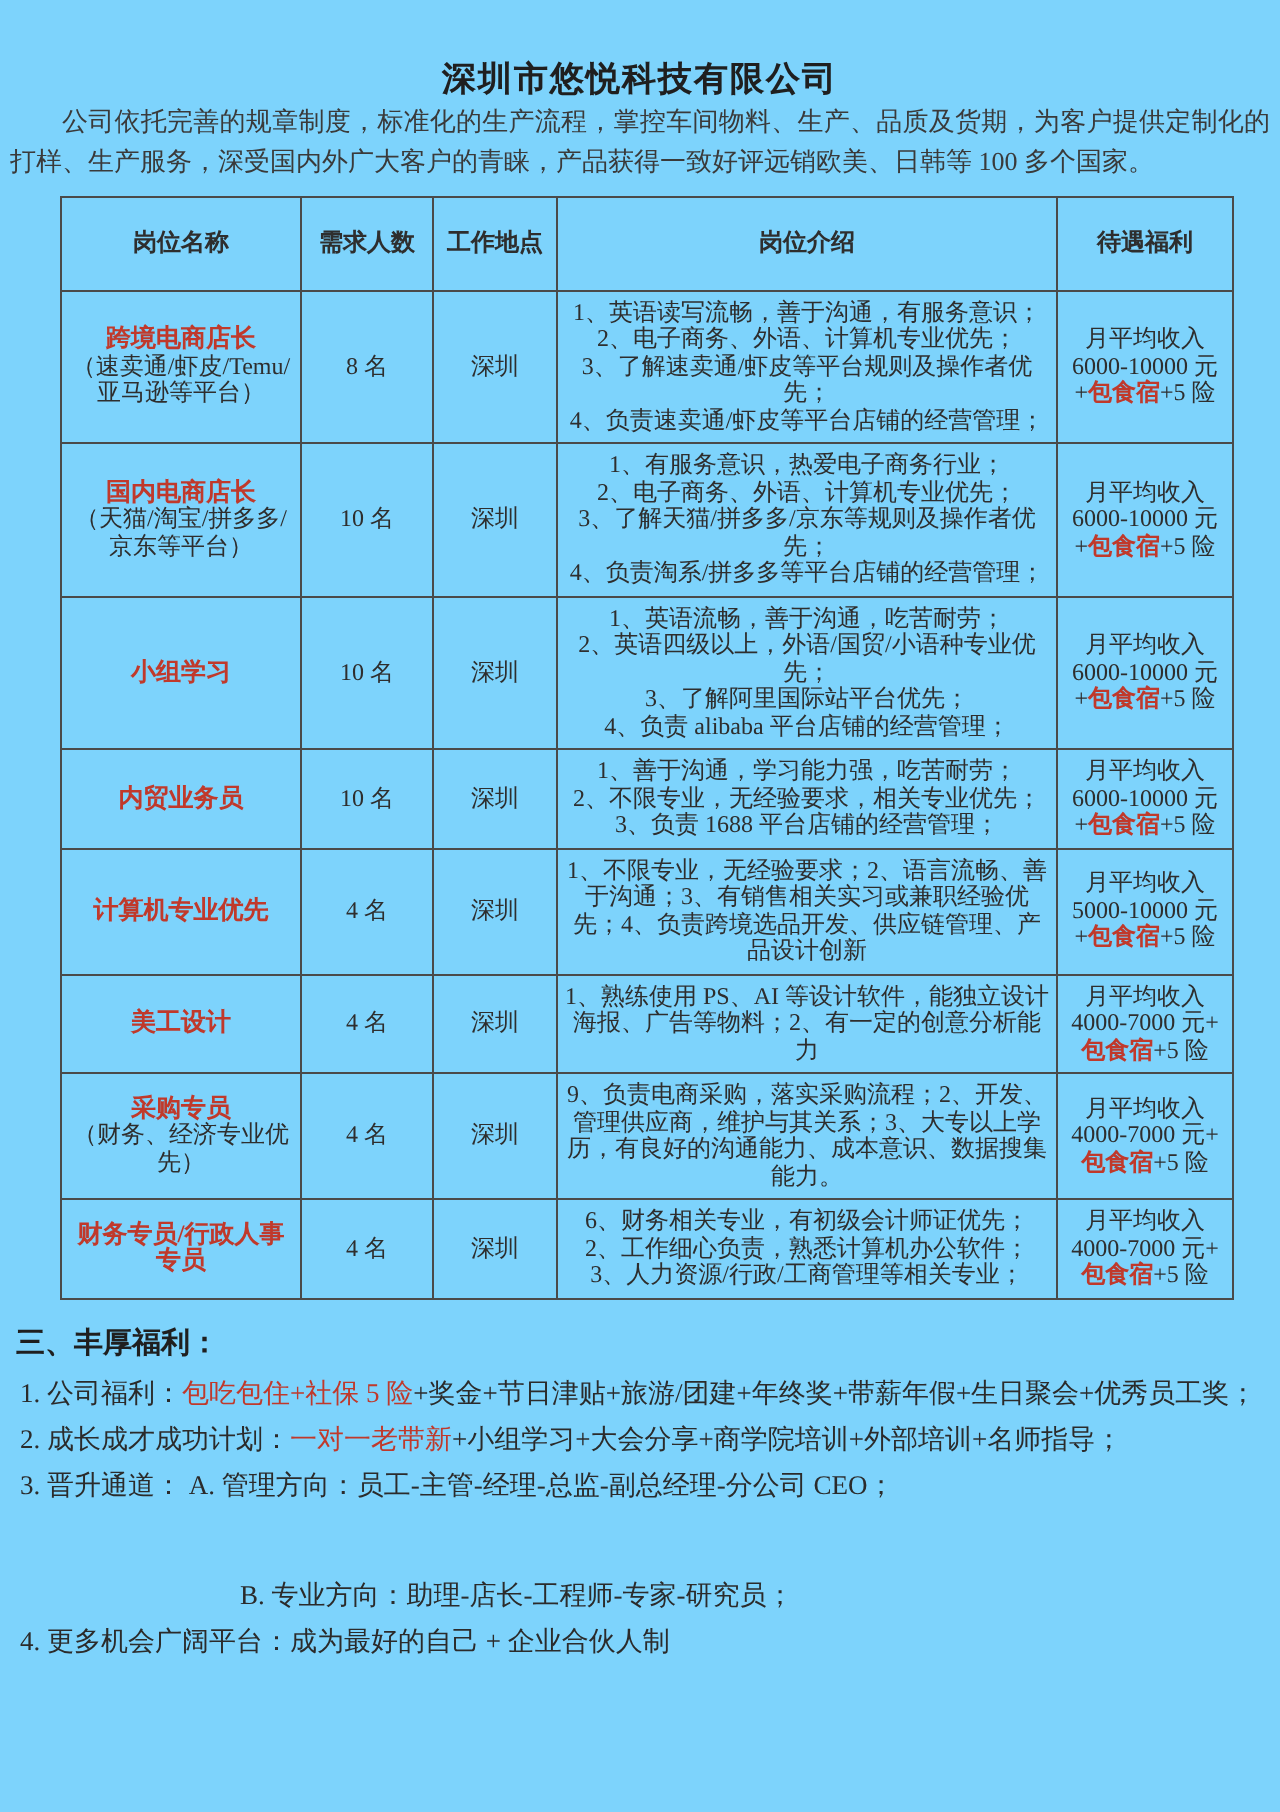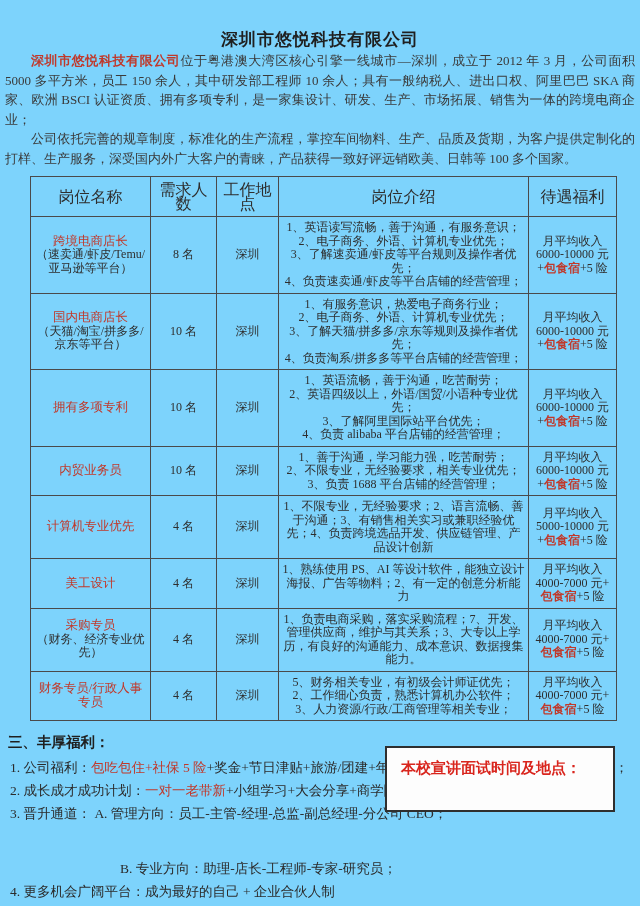--- a/index.html
+++ b/index.html
@@ -43,27 +43,27 @@
     line-height:13.5px;
     color:#2e2e2e;
   }
   .jobs-table th,.jobs-table td{
     border:1px solid #4a4a4a;
     padding:4px 3px;
     vertical-align:middle;
     text-align:center;
     overflow:hidden;
   }
-  .jobs-table th{font-weight:400;font-size:16px;padding:6px 2px;}
+  .jobs-table th{font-weight:700;font-size:12px;padding:16px 2px;}
   .col-name{width:120px;}
   .col-count{width:66px;}
   .col-loc{width:62px;}
   .col-desc{width:250px;}
   .col-sal{width:88px;}
-  .job-title{color:#c0392b;font-weight:400;font-size:12.5px;}
+  .job-title{color:#c0392b;font-weight:700;font-size:12.5px;}
   .job-sub{color:#2e2e2e;font-weight:400;text-align:center;}
   .desc{text-align:left;white-space:pre-line;padding-left:6px;}
   .salary{white-space:pre-line;}
   .red{color:#c0392b;}
   .bold{font-weight:700;}
   .benefit{
     font-size:13.5px;
     line-height:23px;
     margin:0 8px 0 10px;
     color:#2b2b2b;
@@ -84,21 +84,20 @@
     padding:11px 0 0 14px;
   }
 </style>
 </head>
 <body>
 
 <div class="page">
 
   <div class="title">深圳市悠悦科技有限公司</div>
 
-  <p class="intro"><span class="lead-red">深圳市悠悦科技有限公司</span><span>位于粤港澳大湾区核心引擎一线城市—深圳，成立于 2012 年 3 月，公司面积 5000 多平方米，员工 150 余人，其中研发部工程师 10 余人；具有一般纳税人、进出口权、阿里巴巴 SKA 商家、欧洲 BSCI 认证资质、拥有多项专利，是一家集设计、研发、生产、市场拓展、销售为一体的跨境电商企业；</span></p>
   <p class="intro">公司依托完善的规章制度，标准化的生产流程，掌控车间物料、生产、品质及货期，为客户提供定制化的打样、生产服务，深受国内外广大客户的青睐，产品获得一致好评远销欧美、日韩等 100 多个国家。</p>
 
 
   <table class="jobs-table">
     <colgroup>
       <col class="col-name">
         <col class="col-count">
         <col class="col-loc">
         <col class="col-desc">
         <col class="col-sal">
@@ -129,21 +128,21 @@
       <td>深圳</td>
       <td class="desc">1、有服务意识，热爱电子商务行业；
 2、电子商务、外语、计算机专业优先；
 3、了解天猫/拼多多/京东等规则及操作者优先；
 4、负责淘系/拼多多等平台店铺的经营管理；</td>
       <td class="salary"><span>月平均收入
 6000-10000 元
 +</span><span class="red bold">包食宿</span><span>+5 险</span></td>
     </tr>
     <tr>
-      <td><span class="job-title">拥有多项专利</span></td>
+      <td><span class="job-title">小组学习</span></td>
       <td>10 名</td>
       <td>深圳</td>
       <td class="desc">1、英语流畅，善于沟通，吃苦耐劳；
 2、英语四级以上，外语/国贸/小语种专业优先；
 3、了解阿里国际站平台优先；
 4、负责 alibaba 平台店铺的经营管理；</td>
       <td class="salary"><span>月平均收入
 6000-10000 元
 +</span><span class="red bold">包食宿</span><span>+5 险</span></td>
     </tr>
@@ -173,43 +172,40 @@
       <td>深圳</td>
       <td class="desc">1、熟练使用 PS、AI 等设计软件，能独立设计海报、广告等物料；2、有一定的创意分析能力</td>
       <td class="salary"><span>月平均收入
 4000-7000 元+
 </span><span class="red bold">包食宿</span><span>+5 险</span></td>
     </tr>
     <tr>
       <td><span class="job-title">采购专员</span><br><span class="job-sub">（财务、经济专业优先）</span></td>
       <td>4 名</td>
       <td>深圳</td>
-      <td class="desc">1、负责电商采购，落实采购流程；7、开发、管理供应商，维护与其关系；3、大专以上学历，有良好的沟通能力、成本意识、数据搜集能力。</td>
+      <td class="desc">9、负责电商采购，落实采购流程；2、开发、管理供应商，维护与其关系；3、大专以上学历，有良好的沟通能力、成本意识、数据搜集能力。</td>
       <td class="salary"><span>月平均收入
 4000-7000 元+
 </span><span class="red bold">包食宿</span><span>+5 险</span></td>
     </tr>
     <tr>
       <td><span class="job-title">财务专员/行政人事专员</span></td>
       <td>4 名</td>
       <td>深圳</td>
-      <td class="desc">5、财务相关专业，有初级会计师证优先；
+      <td class="desc">6、财务相关专业，有初级会计师证优先；
 2、工作细心负责，熟悉计算机办公软件；
 3、人力资源/行政/工商管理等相关专业；</td>
       <td class="salary"><span>月平均收入
 4000-7000 元+
 </span><span class="red bold">包食宿</span><span>+5 险</span></td>
     </tr>
   </tbody>
     </table>
 
   <div class="sec-heading">三、丰厚福利：</div>
   <div class="benefit"><span>1. 公司福利：</span><span class="red">包吃包住+社保 5 险</span><span>+奖金+节日津贴+旅游/团建+年终奖+带薪年假+生日聚会+优秀员工奖；</span></div>
   <div class="benefit"><span>2. 成长成才成功计划：</span><span class="red">一对一老带新</span><span>+小组学习+大会分享+商学院培训+外部培训+名师指导；</span></div>
   <div class="benefit">3. 晋升通道：  A. 管理方向：员工-主管-经理-总监-副总经理-分公司 CEO；</div>
   <div class="indent-b">B. 专业方向：助理-店长-工程师-专家-研究员；</div>
   <div class="benefit">4. 更多机会广阔平台：成为最好的自己 + 企业合伙人制</div>
 
-  <div class="interview-box">
-    <div class="interview-box-text">本校宣讲面试时间及地点：</div>
-  </div>
 
 </div>
 
 </body></html>

